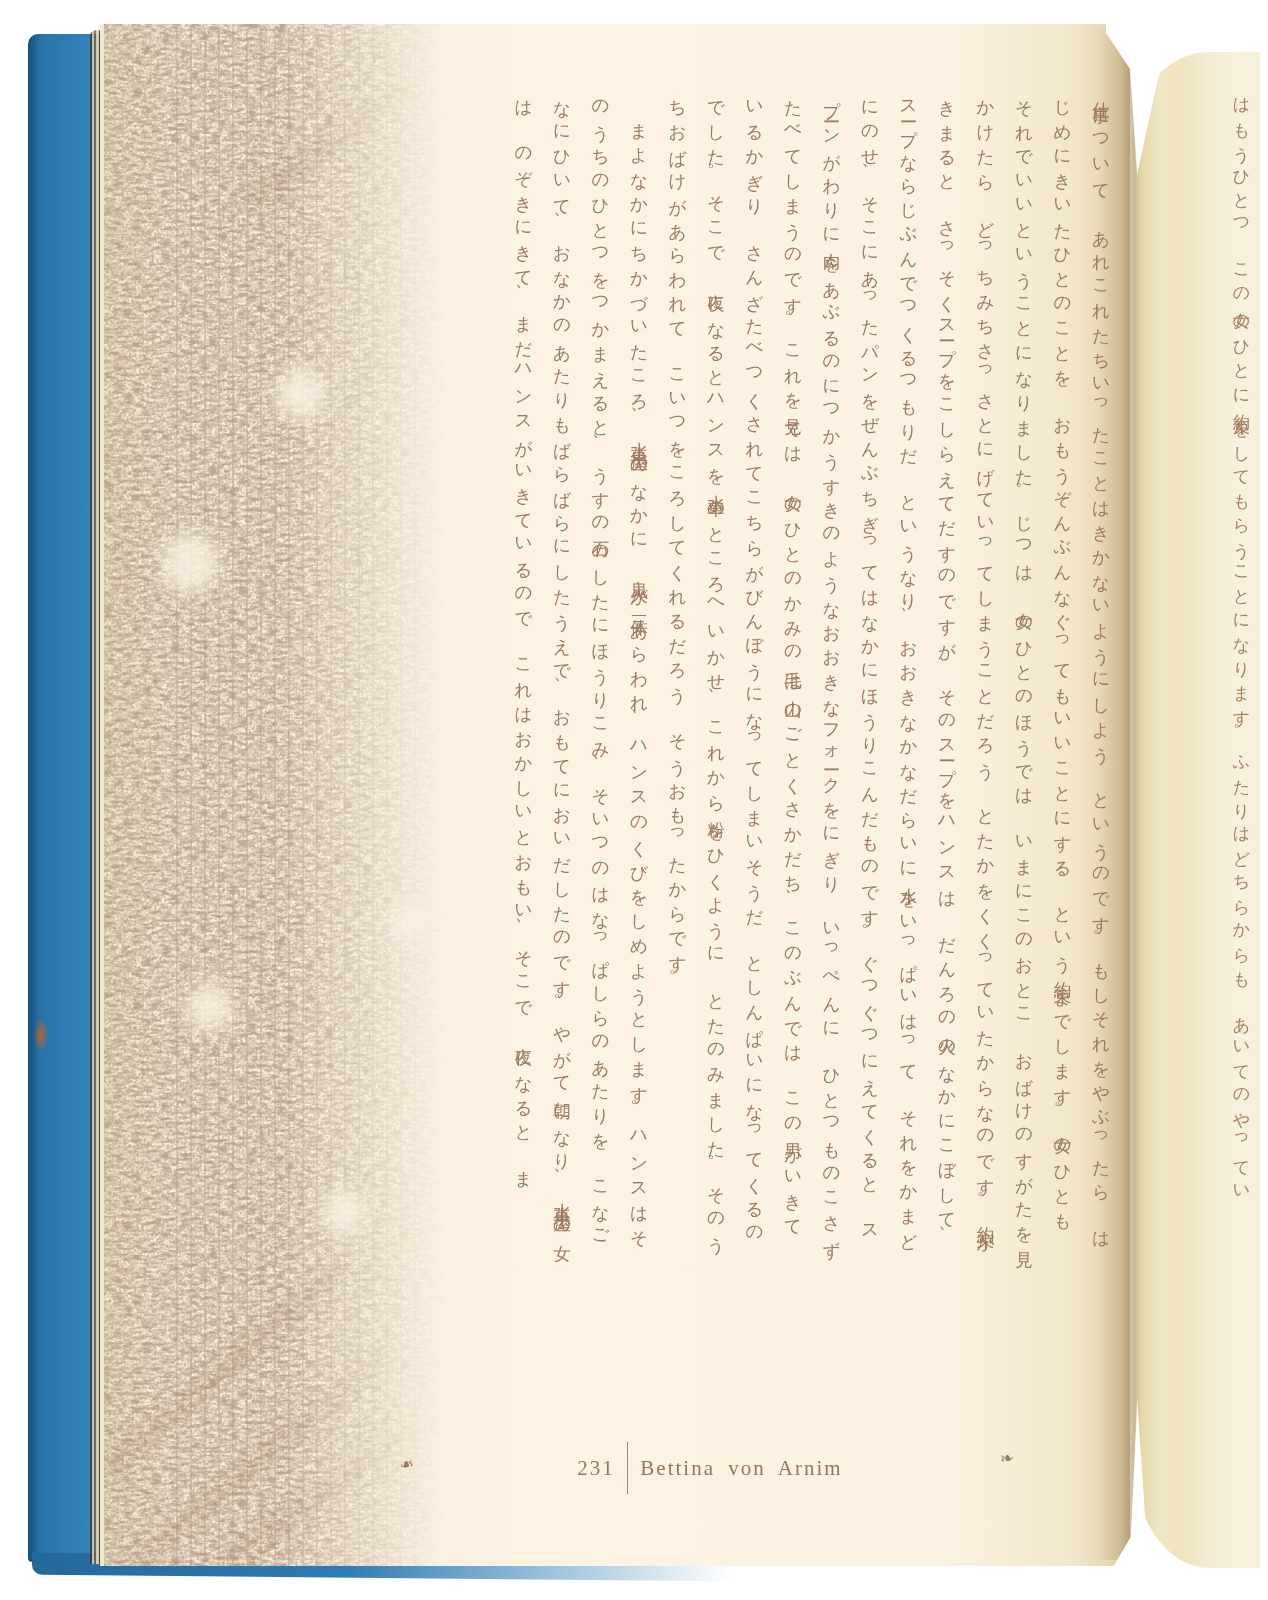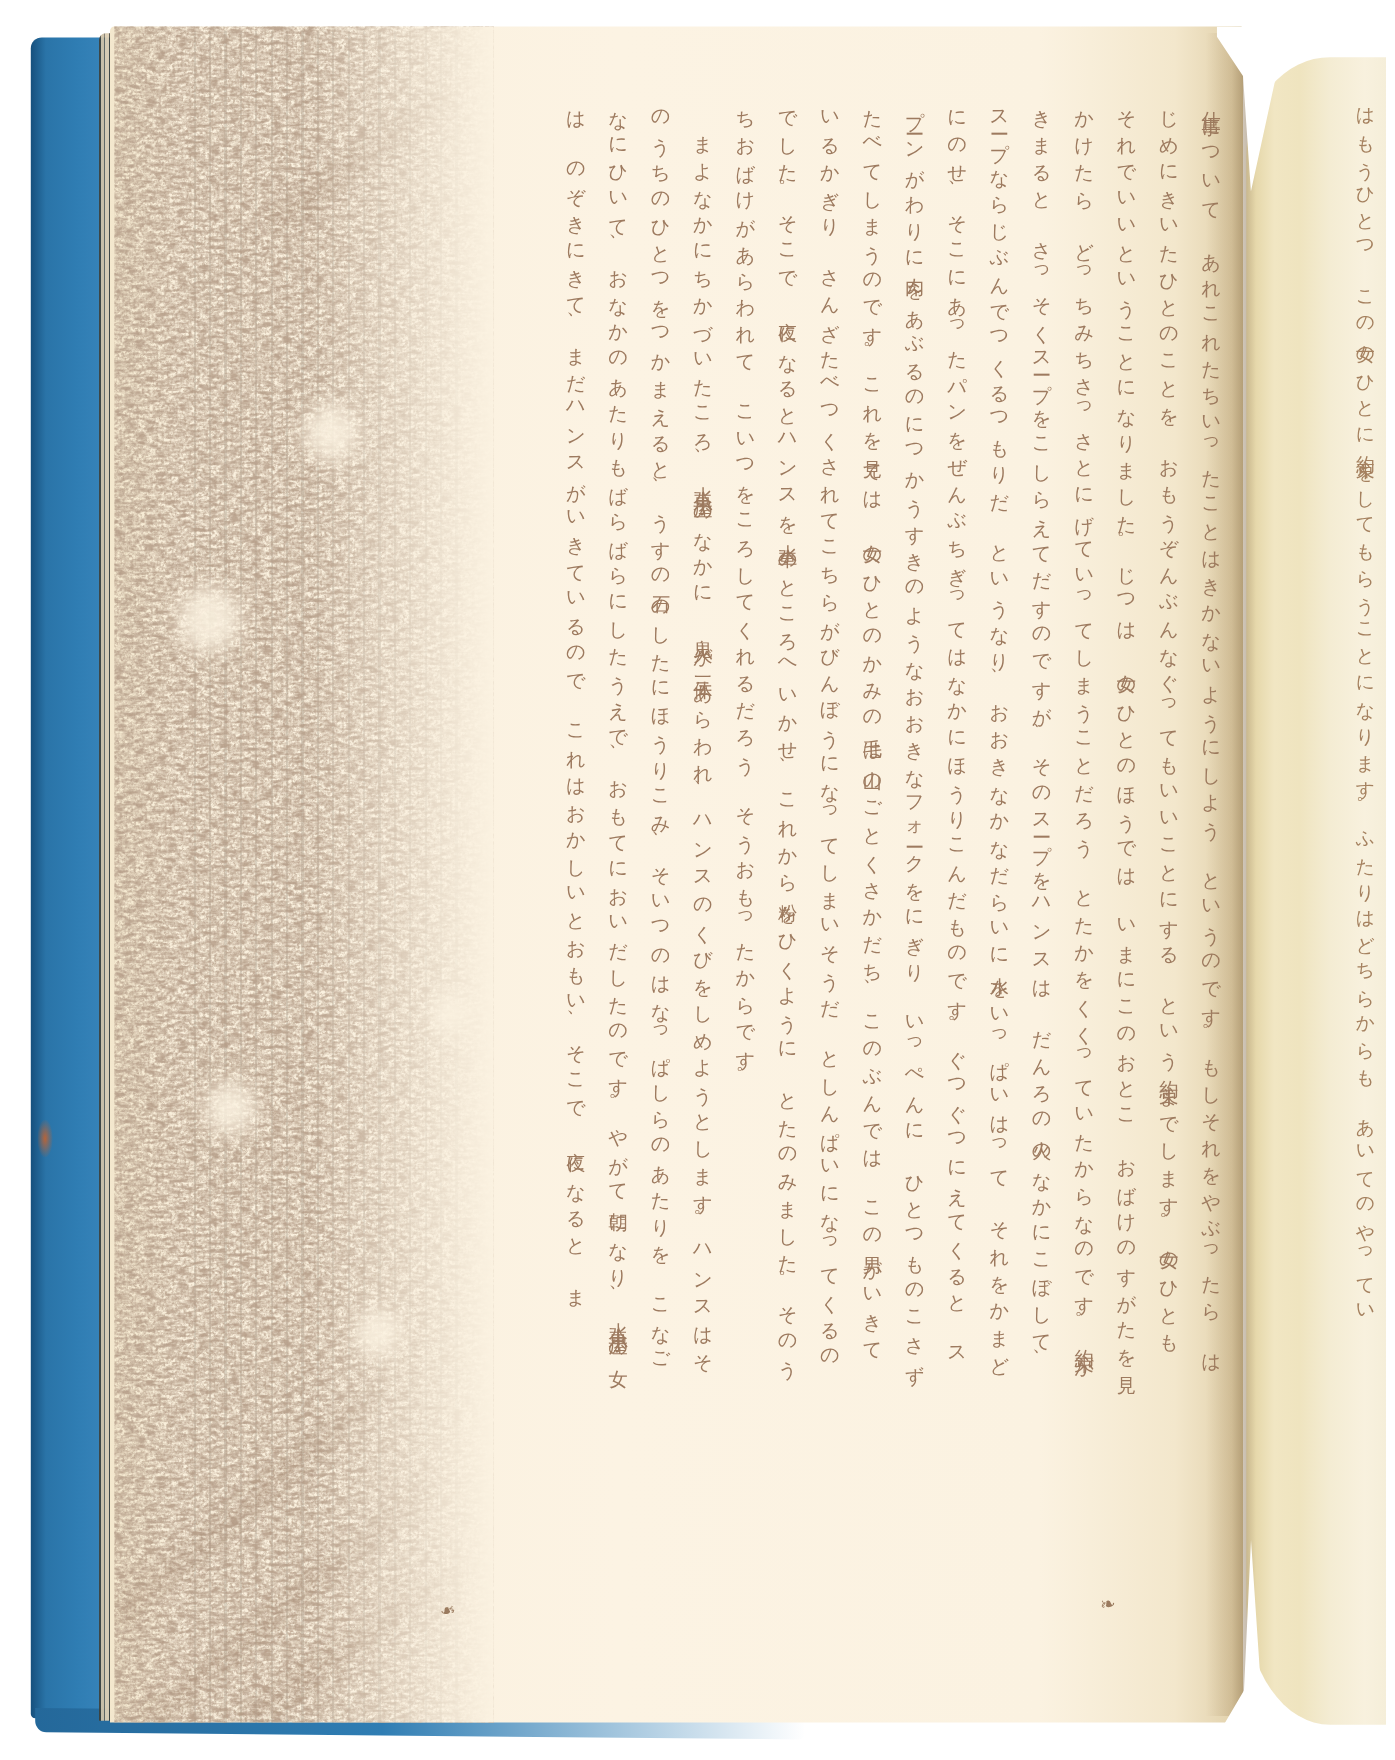--- a/index.html
+++ b/index.html
@@ -123,20 +123,25 @@
     <rect width="360" height="1545" fill="url(#fadeR)"></rect>
   </svg>
 
   <div class="vtext">
     <p>仕事について　あれこれたちいったことはきかないようにしよう　というのです。もしそれをやぶったら　はじめにきいたひとのことを　おもうぞんぶんなぐってもいいことにする　という約束までします。女のひとも　それでいいということになりました。じつは　女のひとのほうでは　いまにこのおとこ　おばけのすがたを見かけたら　どっちみちさっさとにげていってしまうことだろう　とたかをくくっていたからなのです。約束がきまると　さっそくスープをこしらえてだすのですが、そのスープをハンスは　だんろの火のなかにこぼして、スープならじぶんでつくるつもりだ　というなり、おおきなかなだらいに水をいっぱいはって　それをかまどにのせ、そこにあったパンをぜんぶちぎってはなかにほうりこんだものです。ぐつぐつにえてくると　スプーンがわりに肉をあぶるのにつかうすきのようなおおきなフォークをにぎり　いっぺんに　ひとつものこさず　たべてしまうのです。これを見ては　女のひとのかみの毛は山のごとくさかだち、このぶんでは　この男がいきているかぎり　さんざたべつくされてこちらがびんぼうになってしまいそうだ　としんぱいになってくるのでした。そこで　夜になるとハンスを水車のところへいかせ、これから粉をひくように　とたのみました。そのうちおばけがあらわれて　こいつをころしてくれるだろう　そうおもったからです。</p>
     <p class="indent">まよなかにちかづいたころ、水車小屋のなかに　鬼火が三体あらわれ、ハンスのくびをしめようとします。ハンスはそのうちのひとつをつかまえると、うすの石のしたにほうりこみ、そいつのはなっぱしらのあたりを　こなごなにひいて、おなかのあたりもばらばらにしたうえで、おもてにおいだしたのです。やがて朝になり、水車小屋の女は　のぞきにきて、まだハンスがいきているので　これはおかしいとおもい、そこで　夜になると　ま</p>
   </div>
 
   <div class="footer">
     <span class="fleuron fleuron-left">❧</span>
+    <div class="folio">
+      <span class="num">231</span>
+      <span class="rule"></span>
+      <span class="title">Bettina von Arnim</span>
+    </div>
     <span class="fleuron fleuron-right">❧</span>
   </div>
 
   <div class="gutter"></div>
   <div class="page-right"></div>
   <div class="notch-top"></div>
   <div class="notch-bottom"></div>
 
   <div class="vtext-next">はもうひとつ　この女のひとに約束をしてもらうことになります。ふたりはどちらからも　あいてのやっている。</div>
 

